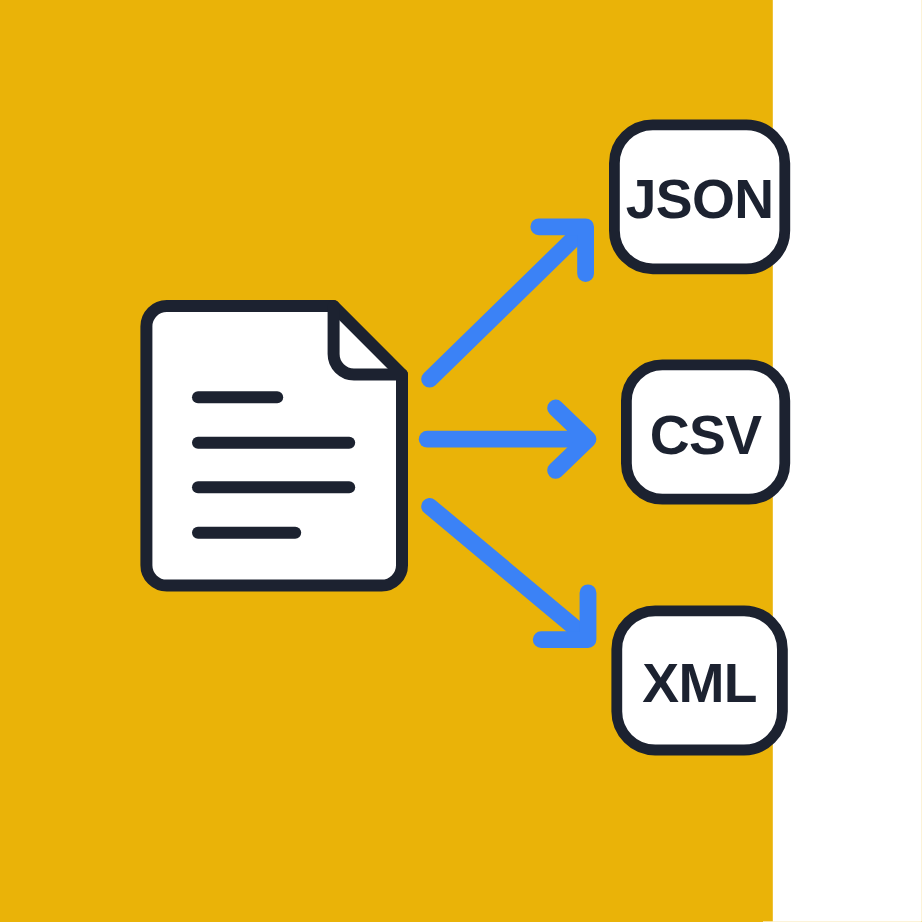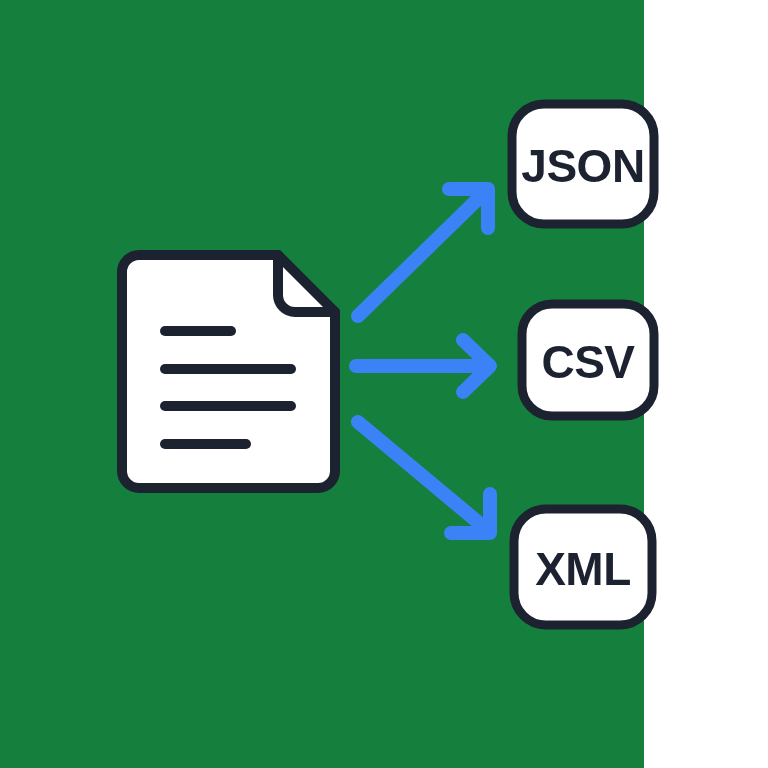--- a/index.html
+++ b/index.html
@@ -11,21 +11,21 @@
   body {
     width: 768px;
     height: 768px;
     overflow: hidden;
     font-family: "Liberation Sans", sans-serif;
   }
   #canvas {
     position: relative;
     width: 644px;
     height: 768px;
-    background: #15803d;
+    background: #eab308;
   }
   #diagram-svg {
     position: absolute;
     top: 0;
     left: 0;
     width: 768px;
     height: 768px;
     display: block;
   }
   .badge-label {

